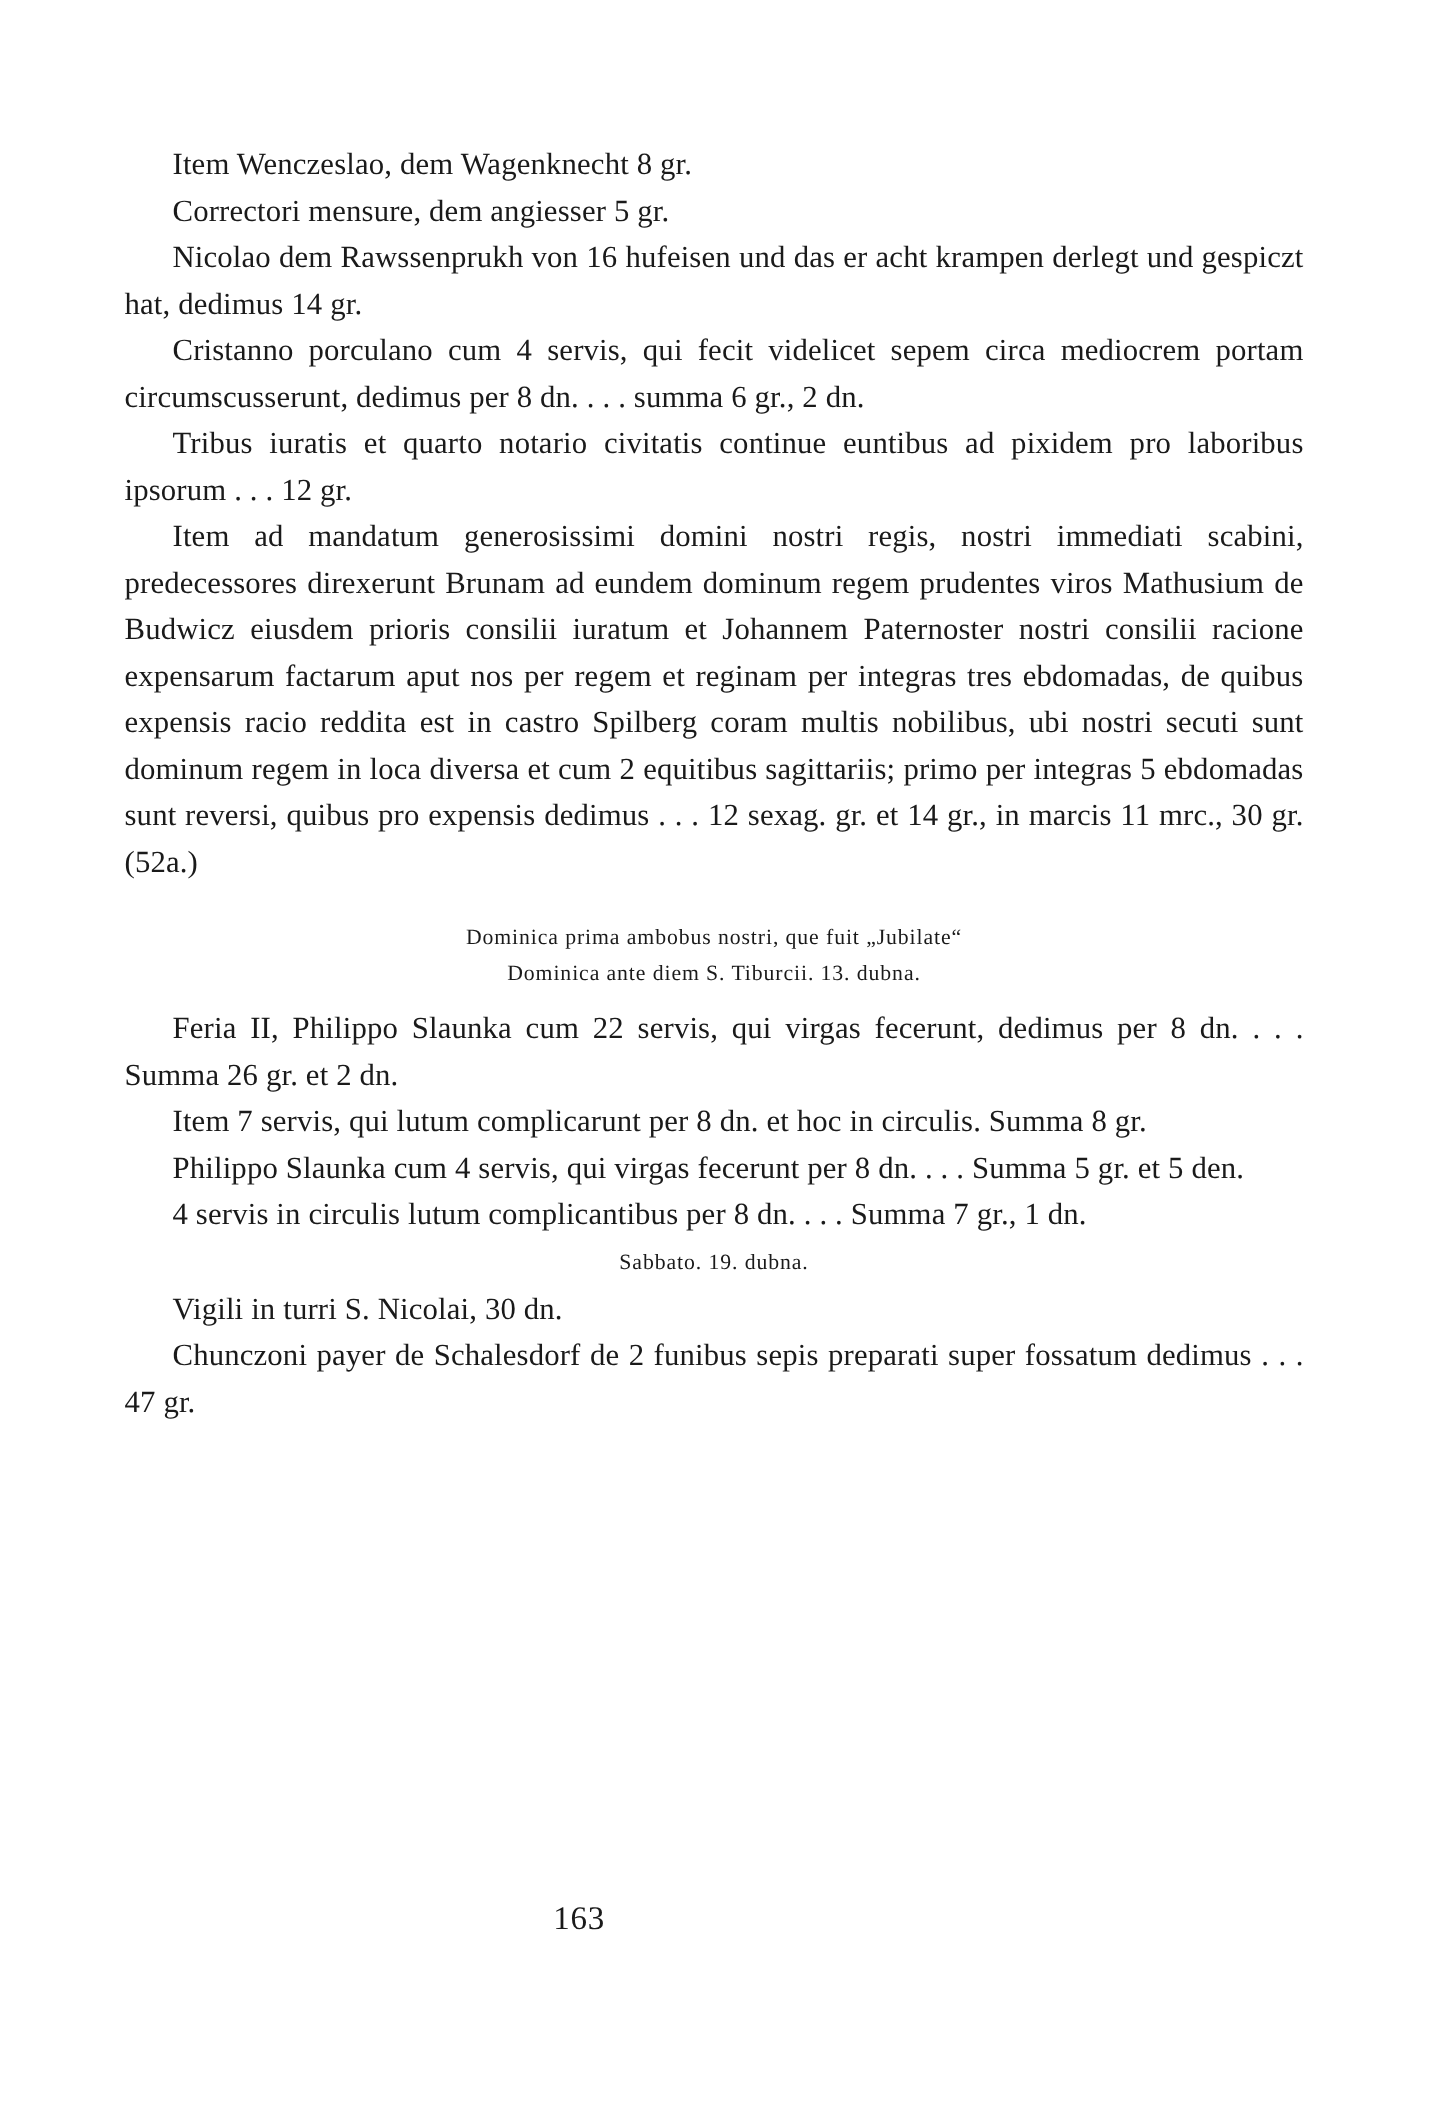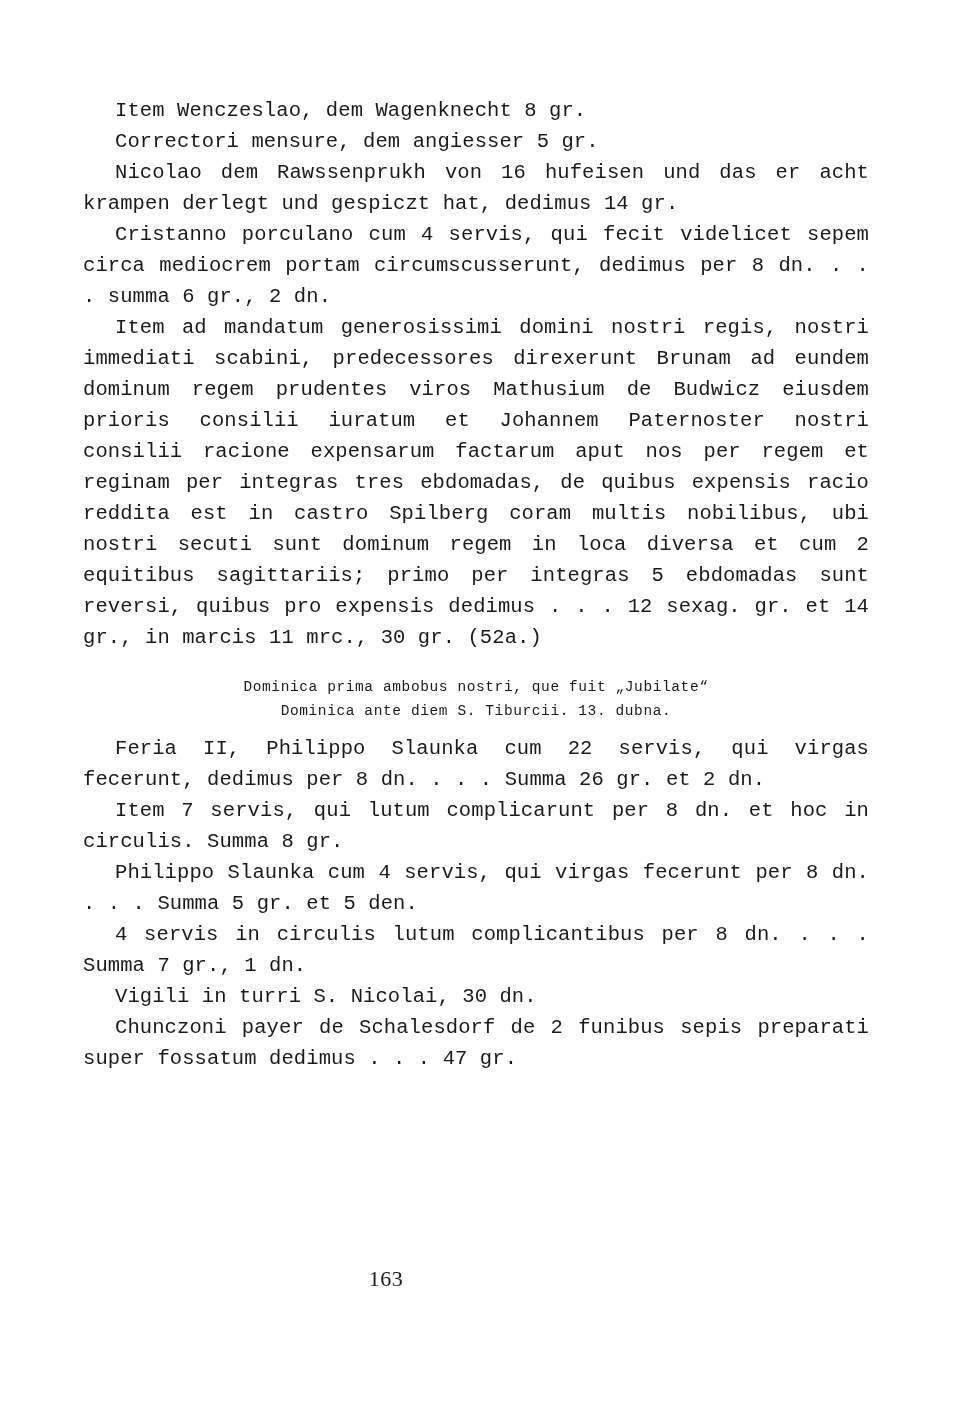--- a/index.html
+++ b/index.html
@@ -13,21 +13,20 @@
     position: relative;
     overflow: hidden;
     color: #1a1a1a;
     font-family: "Liberation Serif", "DejaVu Serif", serif;
   }
   .page {
     position: absolute;
     left: 83px;
     top: 95px;
     width: 786px;
-    font-family: Liberation Mono, monospace;
   }
   .entry {
     font-size: 20.5px;
     line-height: 31px;
     text-align: justify;
     text-indent: 32px;
     margin: 0;
     letter-spacing: 0.1px;
     hyphens: manual;
   }
@@ -59,35 +58,39 @@
 </head>
 <body>
 
 <div class="page">
 
   <div>
     <p class="entry">Item Wenczeslao, dem Wagenknecht 8 gr.</p>
     <p class="entry">Correctori mensure, dem angiesser 5 gr.</p>
     <p class="entry">Nicolao dem Rawssenprukh von 16 hufeisen und das er acht krampen der­legt und gespiczt hat, dedimus 14 gr.</p>
     <p class="entry">Cristanno porculano cum 4 servis, qui fecit videlicet sepem circa medio­crem portam circumscusserunt, dedimus per 8 dn. . . . summa 6 gr., 2 dn.</p>
+    <p class="entry">Tribus iuratis et quarto notario civitatis continue euntibus ad pixidem pro laboribus ipsorum . . . 12 gr.</p>
     <p class="entry">Item ad mandatum generosissimi domini nostri regis, nostri immediati sca­bini, predecessores direxerunt Brunam ad eundem dominum regem prudentes viros Mathusium de Budwicz eiusdem prioris consilii iuratum et Johannem Paternoster nostri consilii racione expensarum factarum aput nos per regem et reginam per integras tres ebdomadas, de quibus expensis racio reddita est in castro Spilberg coram multis nobilibus, ubi nostri secuti sunt dominum regem in loca diversa et cum 2 equitibus sagittariis; primo per integras 5 eb­domadas sunt reversi, quibus pro expensis dedimus . . . 12 sexag. gr. et 14 gr., in marcis 11 mrc., 30 gr. (52a.)</p>
   </div>
 
   <div class="heading-block">
     <p class="heading">Dominica prima ambobus nostri, que fuit „Jubilate“</p>
     <p class="heading">Dominica ante diem S. Tiburcii. 13. dubna.</p>
   </div>
 
   <div>
     <p class="entry">Feria II, Philippo Slaunka cum 22 servis, qui virgas fecerunt, dedimus per 8 dn. . . . Summa 26 gr. et 2 dn.</p>
     <p class="entry">Item 7 servis, qui lutum complicarunt per 8 dn. et hoc in circulis. Summa 8 gr.</p>
     <p class="entry">Philippo Slaunka cum 4 servis, qui virgas fecerunt per 8 dn. . . . Summa 5 gr. et 5 den.</p>
     <p class="entry">4 servis in circulis lutum complicantibus per 8 dn. . . . Summa 7 gr., 1 dn.</p>
   </div>
 
+  <div class="heading-block small">
+    <p class="heading">Sabbato. 19. dubna.</p>
+  </div>
 
   <div>
     <p class="entry">Vigili in turri S. Nicolai, 30 dn.</p>
     <p class="entry">Chunczoni payer de Schalesdorf de 2 funibus sepis preparati super fossa­tum dedimus . . . 47 gr.</p>
   </div>
 </div>
 
 <div class="page-number">163</div>
 
 </body></html>

